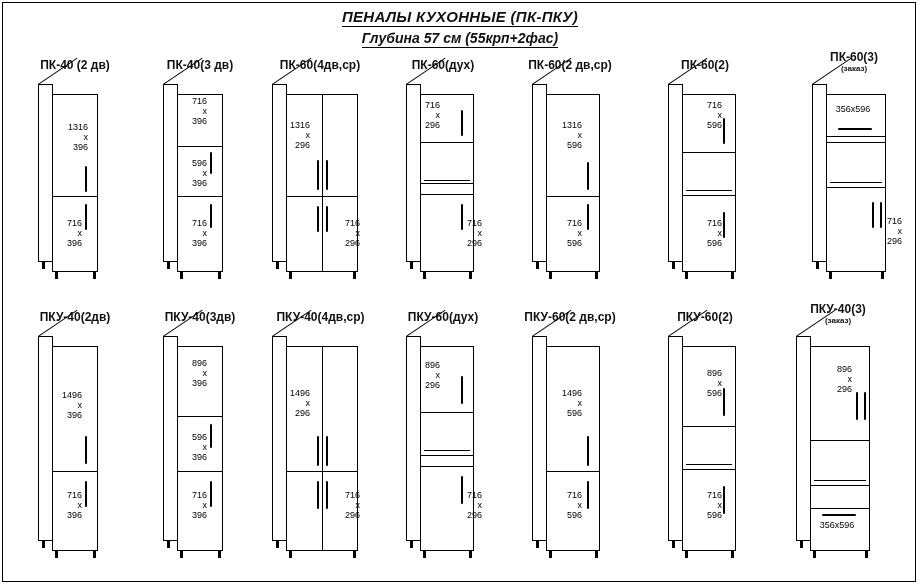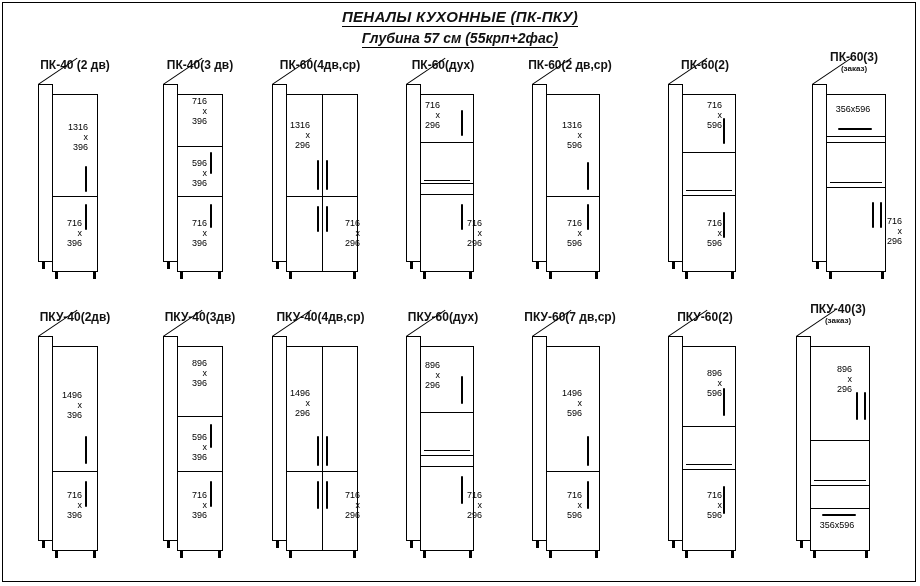--- a/index.html
+++ b/index.html
@@ -368,21 +368,21 @@
     <b>296</b>
   </div>
   <div class="dim" style="left:64px;top:180px;width:40px;">
     <b>716</b>
     <b>х</b>
     <b>296</b>
   </div>
 </div>
 
 <div class="cell" style="left:500px;top:310px;width:140px;height:250px;">
-  <div class="cap" style="top:0;">ПКУ-60(7 дв,ср)</div>
+  <div class="cap" style="top:0;">ПКУ-60(2 дв,ср)</div>
   <div class="cab" style="left:32px;top:26px;width:80px;height:224px;">
     <div class="face" style="left:14px;top:10px;width:54px;height:205px;"></div>
     <div class="side" style="left:0px;top:0px;width:15px;height:205px;"></div>
     <div class="hline" style="left:0px;top:0px;width:47px;transform:rotate(-34deg);transform-origin:left top;"></div>
     <div class="hline" style="left:14px;top:135px;width:54px;"></div>
     <div class="handle" style="left:55px;top:100px;height:30px;"></div>
     <div class="handle" style="left:55px;top:145px;height:28px;"></div>
     <div class="leg" style="left:4px;top:205px;"></div>
     <div class="leg" style="left:17px;top:215px;"></div>
     <div class="leg" style="left:63px;top:215px;"></div>

